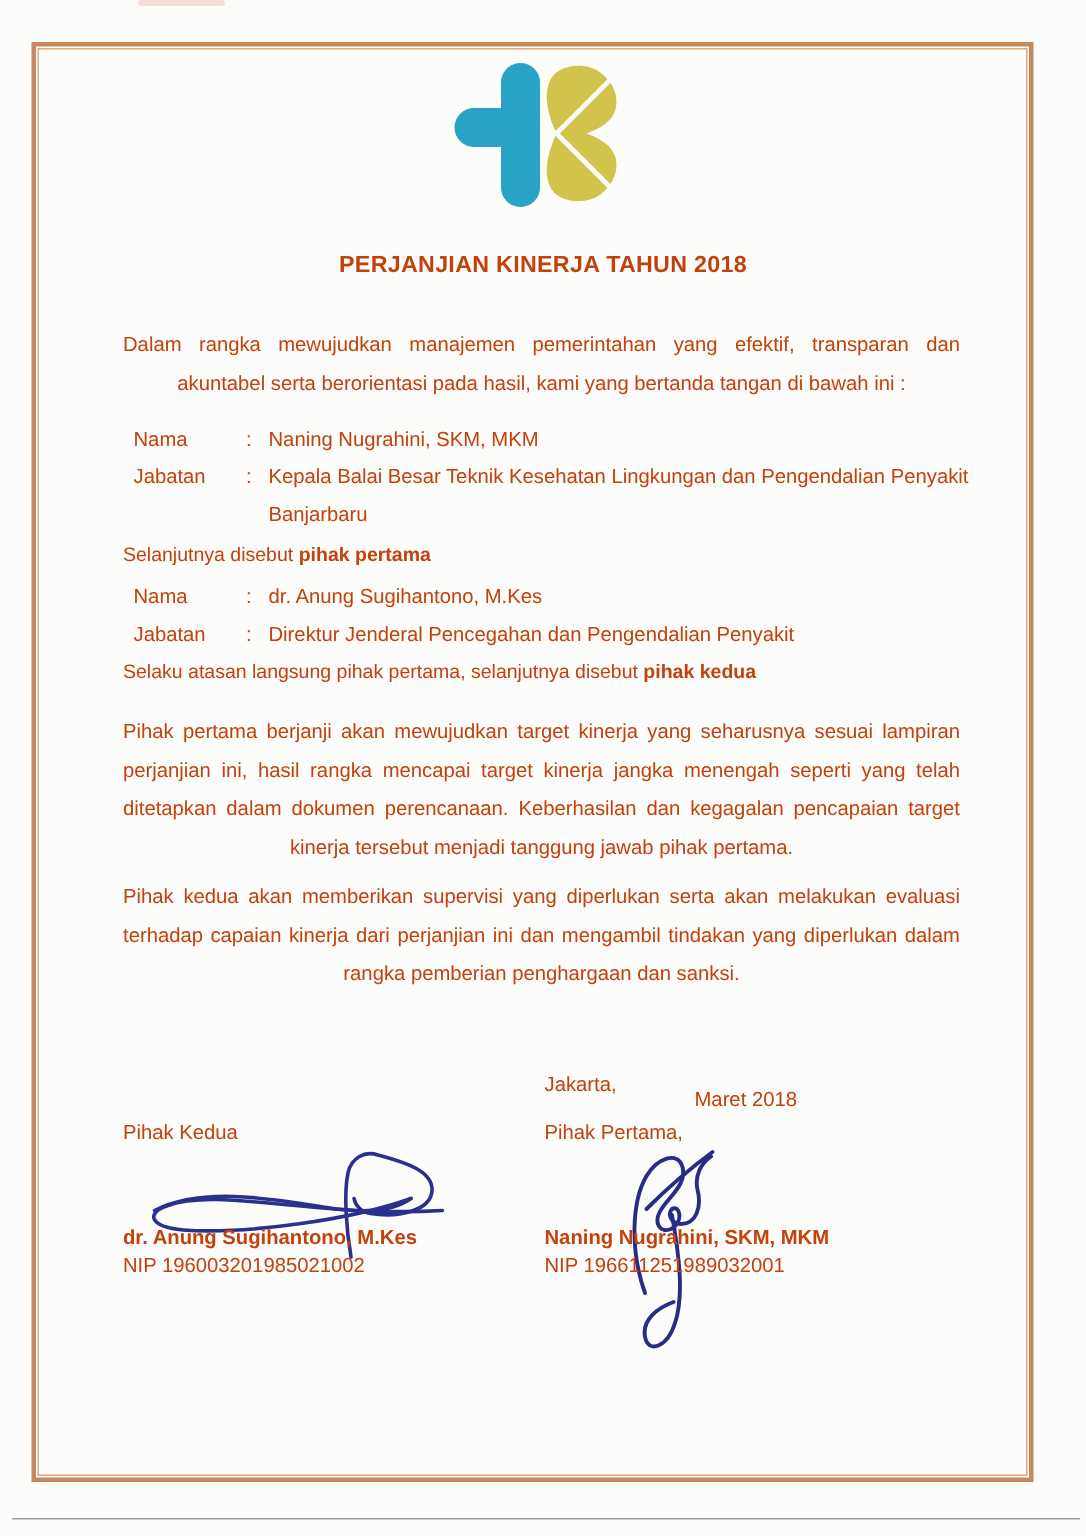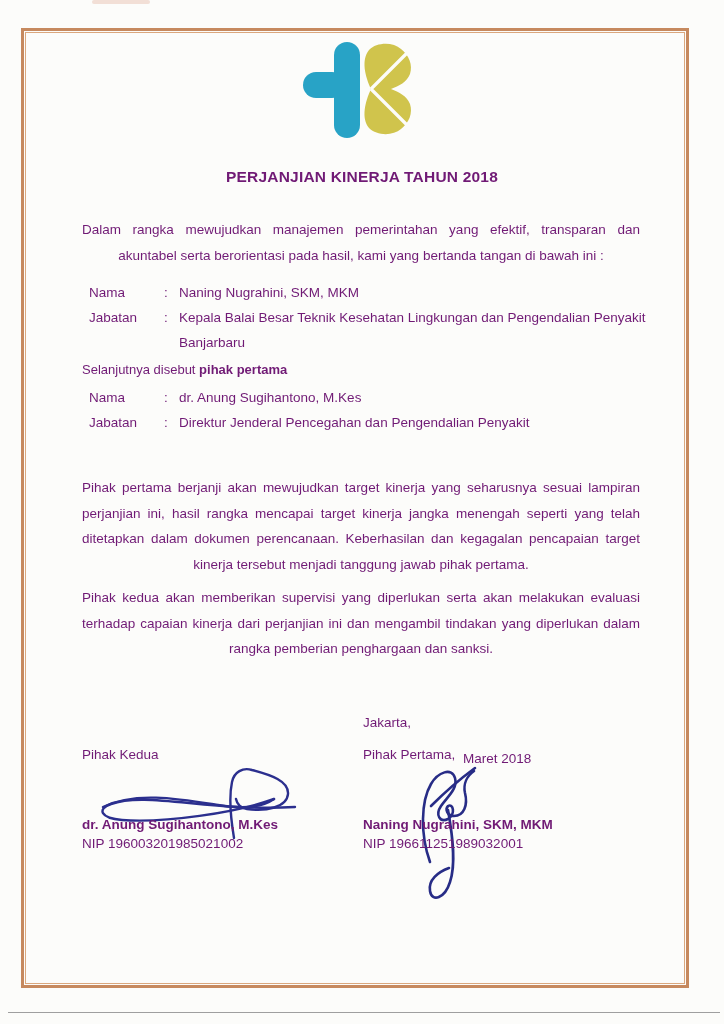--- a/index.html
+++ b/index.html
@@ -1,21 +1,21 @@
 <!DOCTYPE html>
 <html><head>
 <meta charset="utf-8">
 <style>
   html,body{margin:0;padding:0;}
   body{width:724px;height:1024px;background:#ffffff;}
   .page{
     position:relative;width:724px;height:1024px;overflow:hidden;
     background:#fcfcfa;
     font-family:"Liberation Sans", sans-serif;
-    color:#701a75;
+    color:#c2410c;
   }
   .frame{position:absolute;left:21px;top:28px;width:662px;height:954px;border:3px solid #c6895e;}
   .frame-inner{position:absolute;inset:1px;border:1px solid #daa77e;}
   .scan-line{position:absolute;left:8px;top:1012px;width:712px;height:1px;background:#777;opacity:.7;}
   .scan-smudge{position:absolute;left:92px;top:0;width:58px;height:4px;background:#e9c6b8;opacity:.55;border-radius:2px;}
 
   .logo{position:absolute;left:301px;top:40px;width:114px;height:100px;}
 
   .title{position:absolute;left:0;right:0;top:168px;margin:0;text-align:center;
          font-size:15.5px;font-weight:bold;letter-spacing:.2px;}
@@ -71,36 +71,39 @@
   <div class="note" style="top:357px">
     <span>Selanjutnya disebut </span><b>pihak pertama</b>
   </div>
 
   <div class="kv" style="top:410px">
     <span class="kv-label">Jabatan</span><span class="kv-colon">:</span><span class="kv-value">Direktur Jenderal Pencegahan dan Pengendalian Penyakit</span>
   </div>
   <div class="kv" style="top:385px">
     <span class="kv-label">Nama</span><span class="kv-colon">:</span><span class="kv-value">dr. Anung Sugihantono, M.Kes</span>
   </div>
+  <div class="note" style="top:435px">
+    <span>Selaku atasan langsung pihak pertama, selanjutnya disebut </span><b>pihak kedua</b>
+  </div>
 
   <div class="para" style="top:475px">
     <div class="jline">Pihak pertama berjanji akan mewujudkan target kinerja yang seharusnya sesuai lampiran</div>
     <div class="jline">perjanjian ini, hasil rangka mencapai target kinerja jangka menengah seperti yang telah</div>
     <div class="jline">ditetapkan dalam dokumen perencanaan. Keberhasilan dan kegagalan pencapaian target</div>
     <div class="tline">kinerja tersebut menjadi tanggung jawab pihak pertama.</div>
   </div>
 
   <div class="para" style="top:585px">
     <div class="jline">Pihak kedua akan memberikan supervisi yang diperlukan serta akan melakukan evaluasi</div>
     <div class="jline">terhadap capaian kinerja dari perjanjian ini dan mengambil tindakan yang diperlukan dalam</div>
     <div class="tline">rangka pemberian penghargaan dan sanksi.</div>
   </div>
 
   <div class="abs-text" style="left:363px;top:710px">Jakarta,</div>
-  <div class="abs-text" style="left:463px;top:746px">Maret 2018</div>
+  <div class="abs-text" style="left:463px;top:720px">Maret 2018</div>
 
   <div class="abs-text" style="left:82px;top:742px">Pihak Kedua</div>
   <div class="abs-text" style="left:363px;top:742px">Pihak Pertama,</div>
 
   <svg class="ink-layer" viewBox="0 0 724 1024" aria-hidden="true">
     <g stroke="#2b2f8e" stroke-width="2.4" fill="none" stroke-linecap="round">
       <path d="M 234,838 C 231,820 229,796 232,782 C 234,772 243,767 252,770 C 271,775 289,781 288,794 C 287,807 266,812 247,809 C 241,808 237,804 236,799"></path>
       <path d="M 103,807 C 135,791 180,799 218,805 C 247,810 264,806 274,799"></path>
       <path d="M 274,799 C 235,813 165,823 122,820 C 100,818 97,809 111,804 C 146,791 210,812 295,807"></path>
     </g>

